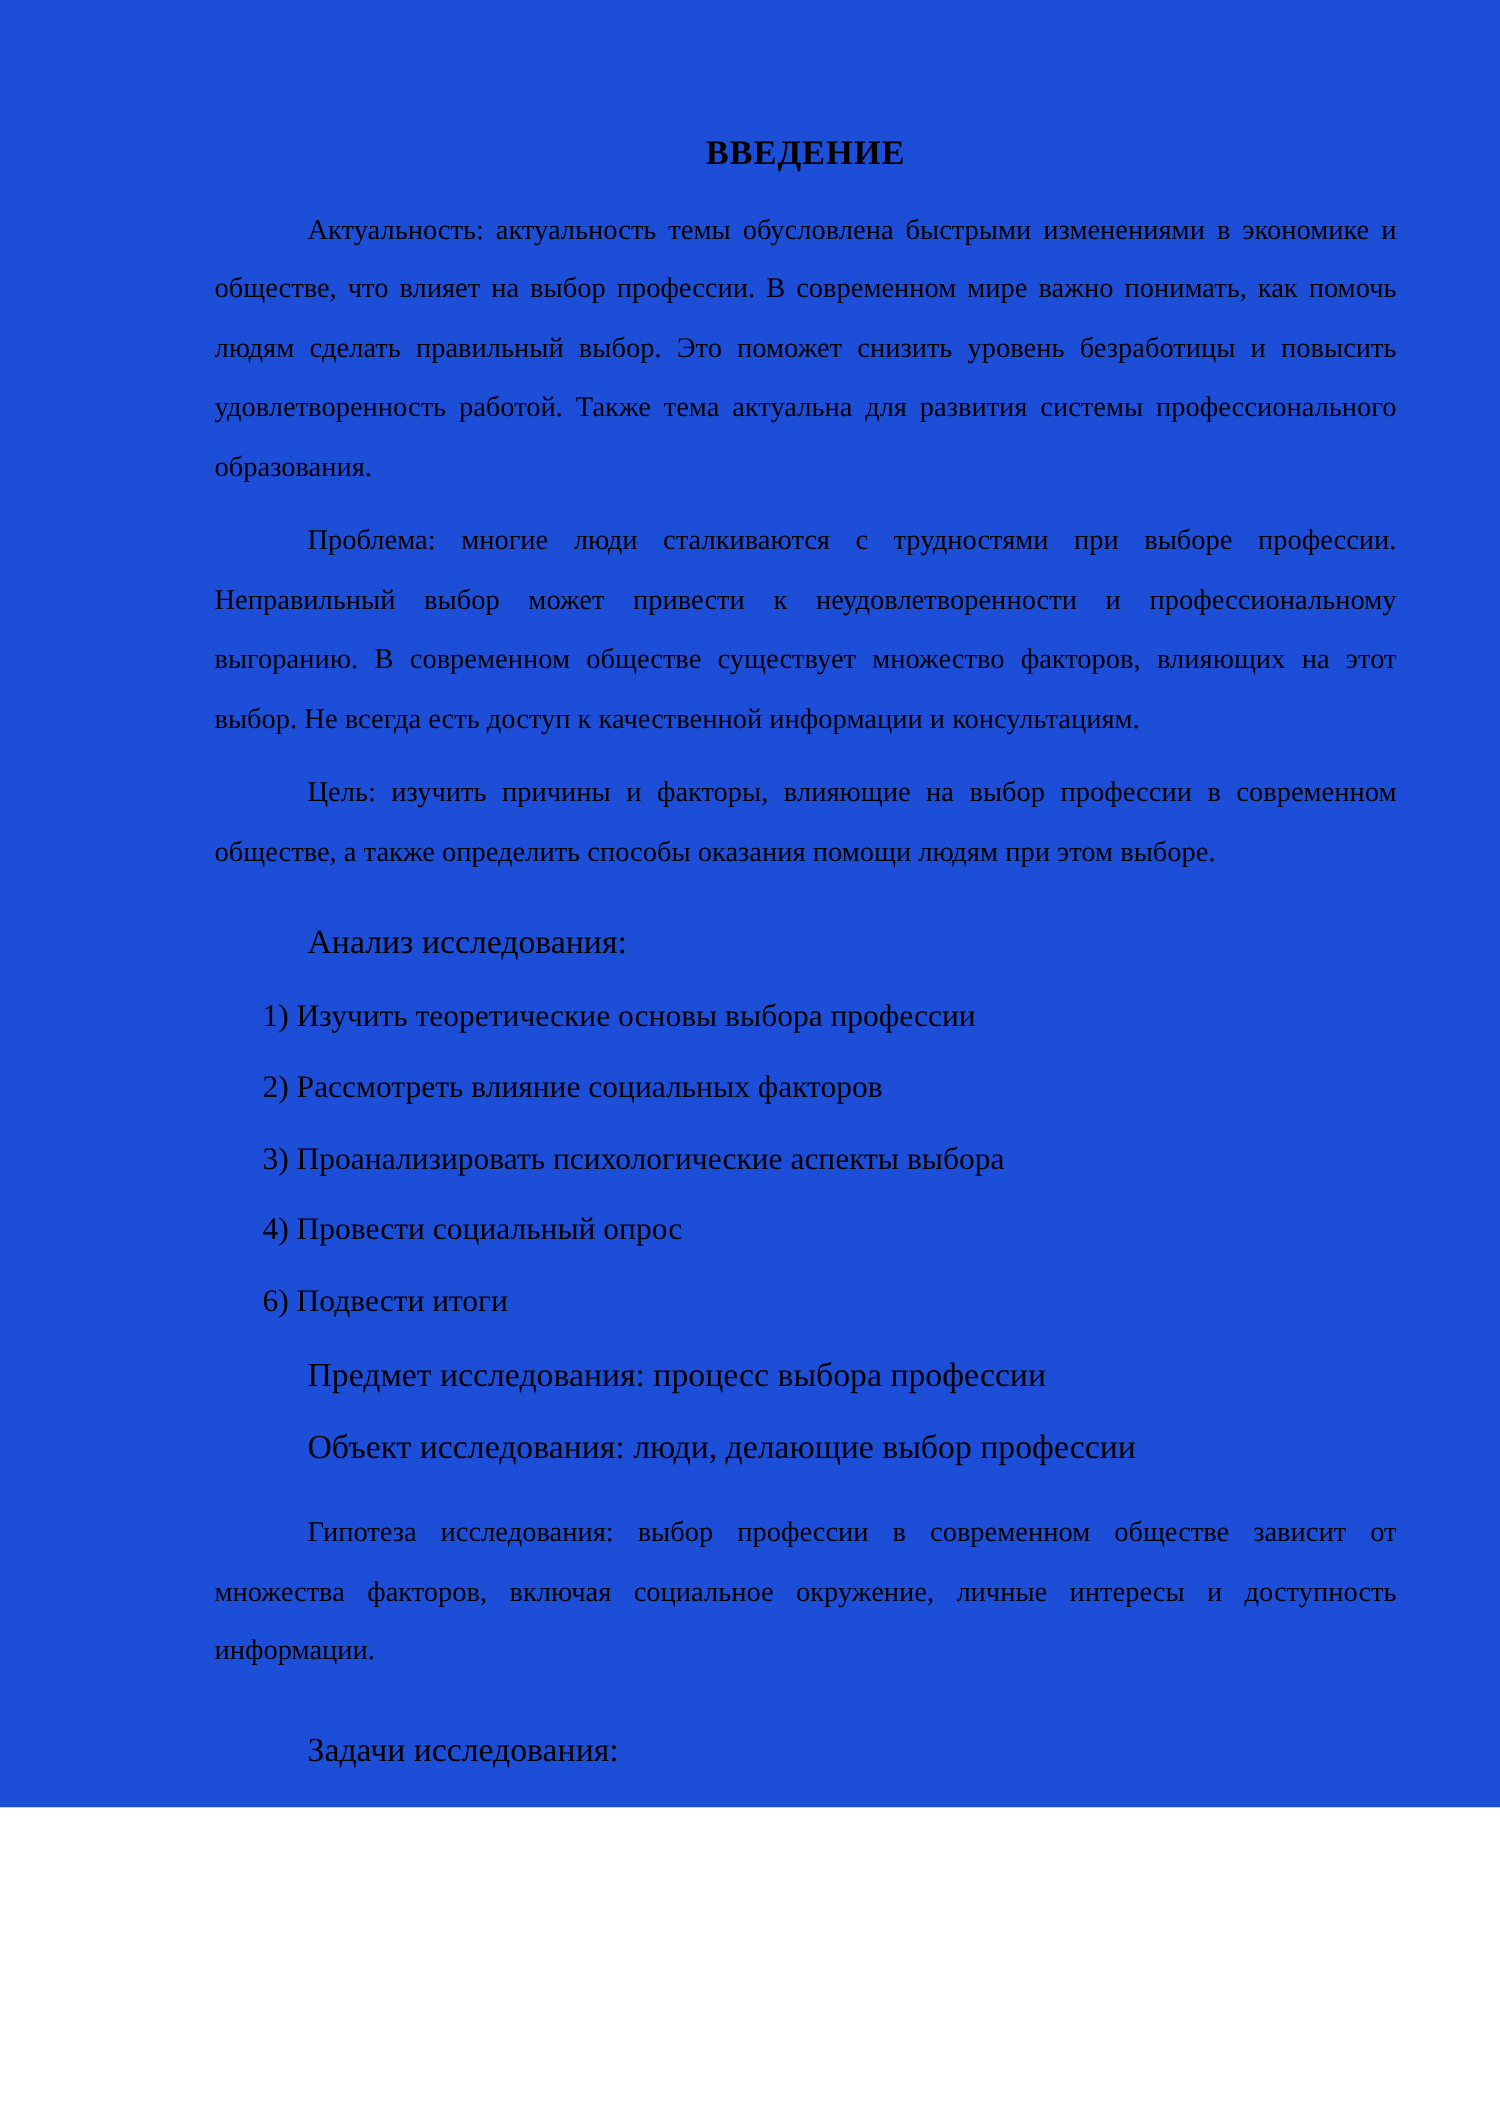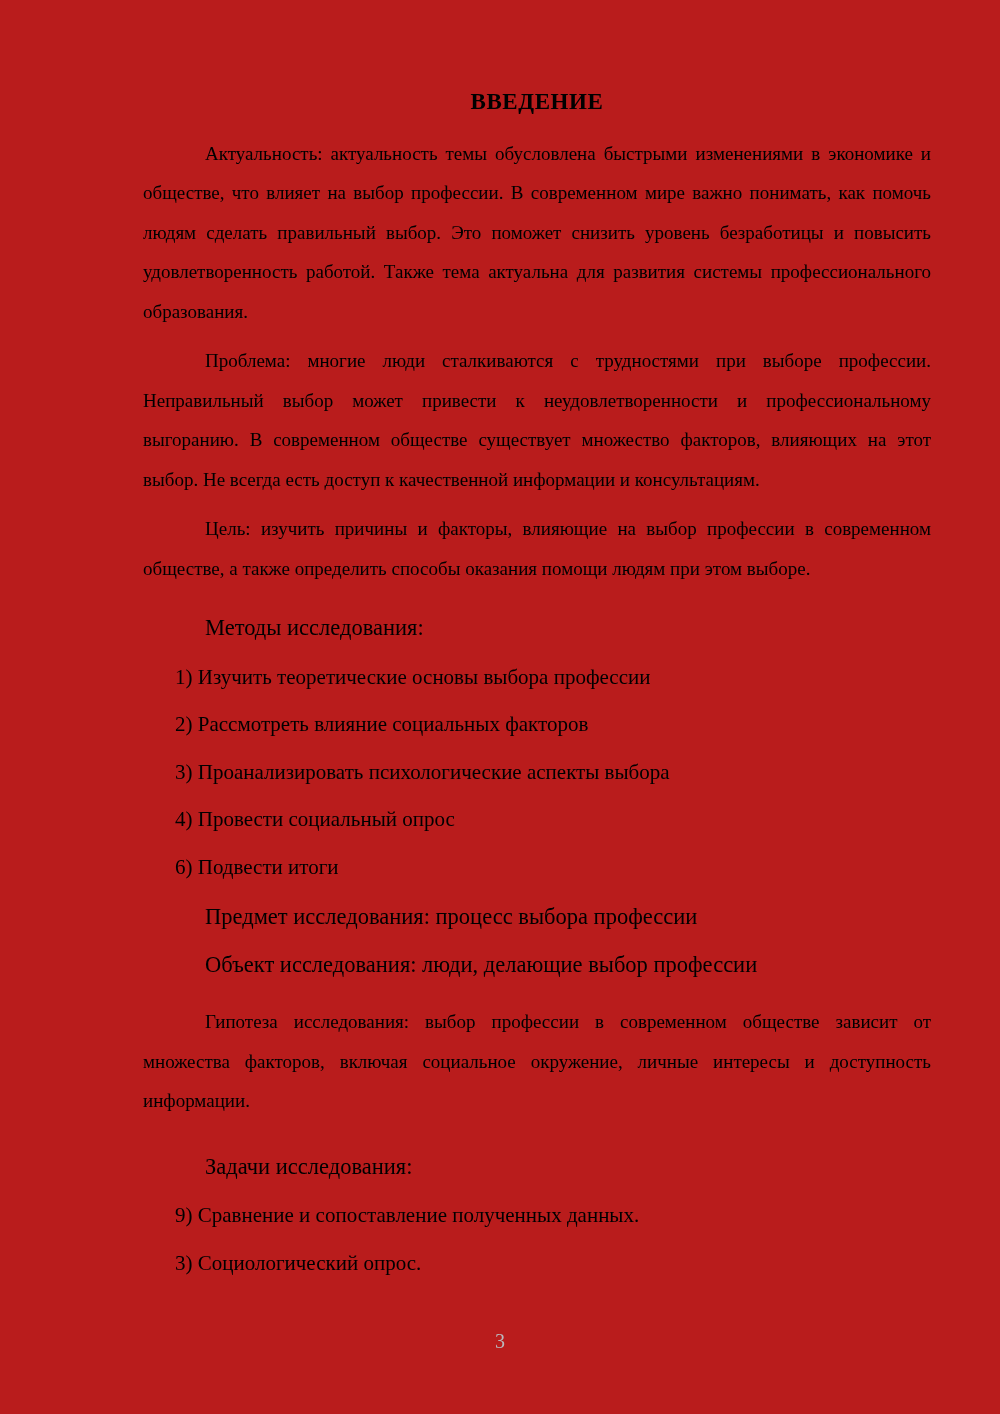--- a/index.html
+++ b/index.html
@@ -4,23 +4,23 @@
 <title>ВВЕДЕНИЕ</title>
 <style>
   html, body {
     margin: 0;
     padding: 0;
     background: #ffffff;
   }
   .page {
     position: relative;
     width: 1000px;
-    height: 1414px;
+    height: 1205px;
     margin: 0 auto;
-    background: #b91c1c;
+    background: #1d4ed8;
     box-sizing: border-box;
     overflow: hidden;
     font-family: "Liberation Serif", "DejaVu Serif", serif;
     color: #000000;
   }
   .content {
     position: absolute;
     left: 143px;
     top: 88px;
     width: 788px;
@@ -94,21 +94,21 @@
     <h1 class="doc-title">ВВЕДЕНИЕ</h1>
 
     <p class="para">Актуальность: актуальность темы обусловлена быстрыми изменениями в экономике и обществе, что влияет на выбор профессии. В современном мире важно понимать, как помочь людям сделать правильный выбор. Это поможет снизить уровень безработицы и повысить удовлетворенность работой. Также тема актуальна для развития системы профессионального образования.</p>
 
     <p class="para">Проблема: многие люди сталкиваются с трудностями при выборе профессии. Неправильный выбор может привести к неудовлетворенности и профессиональному выгоранию. В современном обществе существует множество факторов, влияющих на этот выбор. Не всегда есть доступ к качественной информации и консультациям.</p>
 
     <p class="para">Цель: изучить причины и факторы, влияющие на выбор профессии в современном обществе, а также определить способы оказания помощи людям при этом выборе.</p>
 
     <div class="spacer-sm"></div>
 
-    <div class="sub-head">Методы исследования:</div>
+    <div class="sub-head">Анализ исследования:</div>
 
     <ul class="list">
       <li class="list-item">1) Изучить теоретические основы выбора профессии</li>
       <li class="list-item">2) Рассмотреть влияние социальных факторов</li>
       <li class="list-item">3) Проанализировать психологические аспекты выбора</li>
       <li class="list-item">4) Провести социальный опрос</li>
       <li class="list-item">6) Подвести итоги</li>
     </ul>
 
     <div class="plain-line">Предмет исследования: процесс выбора профессии</div>

